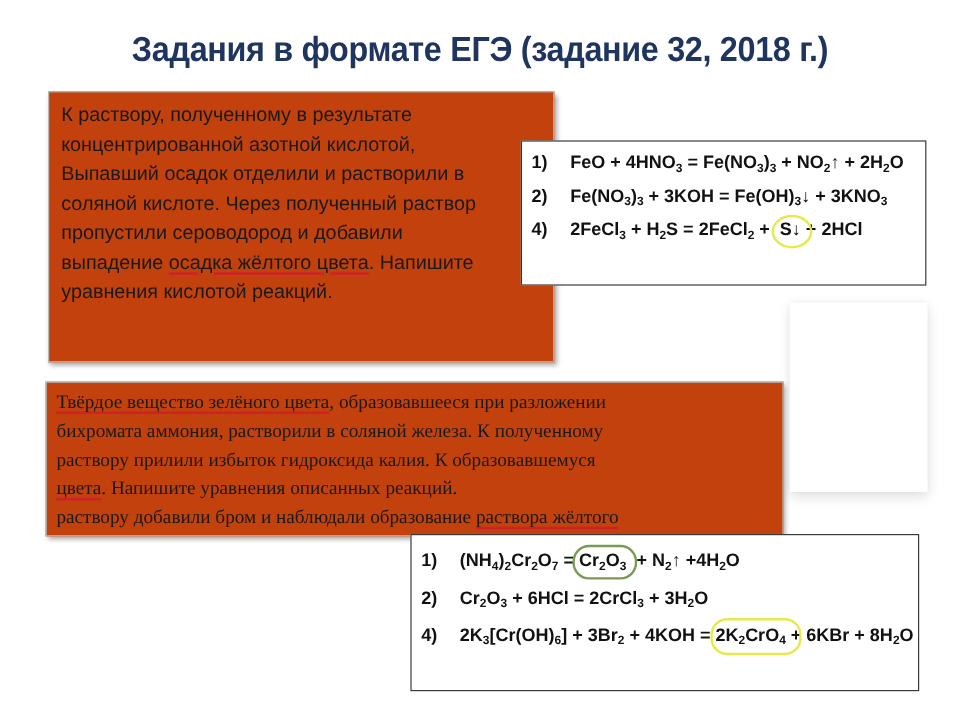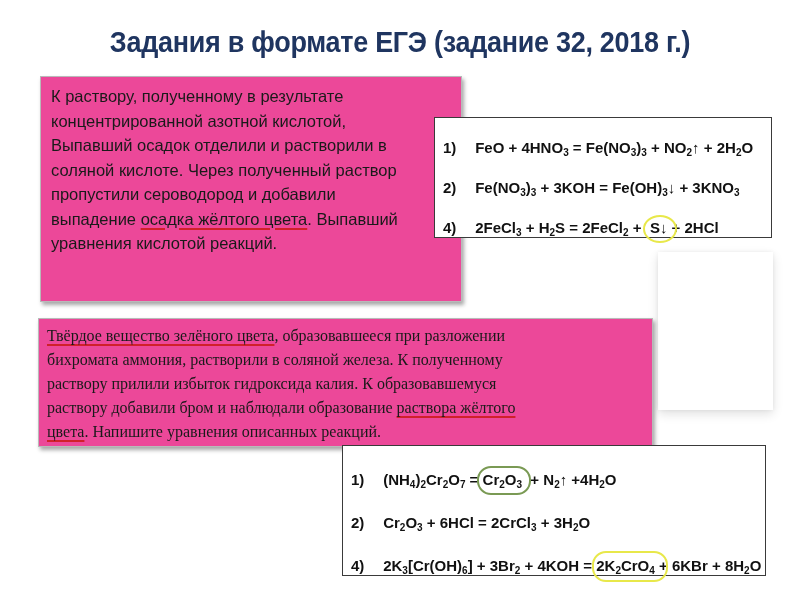--- a/index.html
+++ b/index.html
@@ -6,36 +6,36 @@
   body {
     width:800px; height:600px; background:#ffffff; position:relative; overflow:hidden;
     font-family:"Liberation Sans", "DejaVu Sans", sans-serif; color:#111;
   }
   .title {
     position:absolute; left:0; top:26px; width:800px; text-align:center;
     font-family:"Liberation Sans", sans-serif; font-weight:bold; font-size:29px;
     color:#1f3560; letter-spacing:-0.3px; transform:scaleX(0.93);
   }
   .textbox {
-    position:absolute; background:#ec4899; border:1px solid #b9b9b9;
+    position:absolute; background:#c2410c; border:1px solid #b9b9b9;
     box-shadow: 2px 3px 4px rgba(0,0,0,0.35);
     font-size:16.5px; line-height:24.5px; color:#1a1a1a;
     box-sizing:border-box;
   }
   #task1 { left:40px; top:76px; width:422px; height:226px; padding:7px 8px 0 10px; }
   #task2 { left:38px; top:318px; width:615px; height:129px; padding:5px 8px 0 8px; font-size:16px; line-height:24px;font-family:Liberation Serif, serif; }
   .line { white-space:nowrap; }
   .u { text-decoration:underline; text-decoration-color:#d0202a; text-underline-offset:3px; text-decoration-thickness:2px; }
   .eqbox {
     position:absolute; background:#fff; border:1.5px solid #3a3a3a; box-sizing:border-box;
     font-weight:bold; font-size:15px; color:#111;
   }
   #eq1 { left:434px; top:117px; width:338px; height:121px; padding:4px 0 0 8px; }
   #eq2 { left:342px; top:445px; width:424px; height:131px; padding:6px 0 0 8px; }
-  .eq { position:relative; white-space:nowrap;margin-top:12px; }
+  .eq { position:relative; white-space:nowrap; }
   #eq1 .eq { height:28px; line-height:28px; }
   #eq2 .eq { height:31px; line-height:31px; }
   .num { display:inline-block; width:28px; }
   sub { font-size:10px; vertical-align:-3px; line-height:0; }
   .hl { position:relative; display:inline-block; }
   .ring {
     position:absolute; border-radius:50%; pointer-events:none;
   }
   .ring-yellow { border:2px solid #e8e84a; }
   .ring-green { border:2px solid #7a9a54; border-radius:14px; }
@@ -49,21 +49,21 @@
 <body>
 
 <div class="title">Задания в формате ЕГЭ (задание 32, 2018 г.)</div>
 
 <div class="textbox" id="task1">
   <div class="line">К раствору, полученному в результате</div>
   <div class="line">концентрированной азотной кислотой,</div>
   <div class="line">Выпавший осадок отделили и растворили в</div>
   <div class="line">соляной кислоте. Через полученный раствор</div>
   <div class="line">пропустили сероводород и добавили</div>
-  <div class="line"><span>выпадение </span><span class="u">осадка жёлтого цвета</span><span>. Выпавший</span></div>
+  <div class="line"><span>выпадение </span><span class="u">осадка жёлтого цвета</span><span>. Напишите</span></div>
   <div class="line">уравнения кислотой реакций.</div>
 </div>
 
 <div class="connector-v" style="left:461px; top:76px; height:42px; opacity:0"></div>
 
 <div class="eqbox" id="eq1">
   <div class="eq">
     <span class="num">1)</span>
     <span>FeO + 4HNO<sub>3</sub> = Fe(NO<sub>3</sub>)<sub>3</sub> + NO<sub>2</sub>↑ + 2H<sub>2</sub>O</span>
   </div>
@@ -76,22 +76,22 @@
     <span>2FeCl<sub>3</sub> + H<sub>2</sub>S = 2FeCl<sub>2</sub> + &nbsp;<span class="hl">S↓<span class="ring ring-yellow" style="left:-7px; top:1px; width:30px; height:24px;"></span></span> + 2HCl</span>
   </div>
 </div>
 
 <div class="blank-panel"></div>
 
 <div class="textbox" id="task2">
   <div class="line"><span class="u">Твёрдое вещество зелёного цвета</span><span>, образовавшееся при разложении</span></div>
   <div class="line">бихромата аммония, растворили в соляной железа. К полученному</div>
   <div class="line">раствору прилили избыток гидроксида калия. К образовавшемуся</div>
+  <div class="line"><span class="u">цвета</span><span>. Напишите уравнения описанных реакций.</span></div>
   <div class="line"><span>раствору добавили бром и наблюдали образование </span><span class="u">раствора жёлтого</span></div>
-  <div class="line"><span class="u">цвета</span><span>. Напишите уравнения описанных реакций.</span></div>
 </div>
 
 <div class="eqbox" id="eq2">
   <div class="eq">
     <span class="num">1)</span>
     <span>(NH<sub>4</sub>)<sub>2</sub>Cr<sub>2</sub>O<sub>7</sub> = <span class="hl">Cr<sub>2</sub>O<sub>3</sub><span class="ring ring-green" style="left:-6px; top:2px; width:50px; height:25px;"></span></span> &nbsp;+ N<sub>2</sub>↑ +4H<sub>2</sub>O</span>
   </div>
   <div class="eq">
     <span class="num">2)</span>
     <span>Cr<sub>2</sub>O<sub>3</sub> + 6HCl = 2CrCl<sub>3</sub> + 3H<sub>2</sub>O</span>

